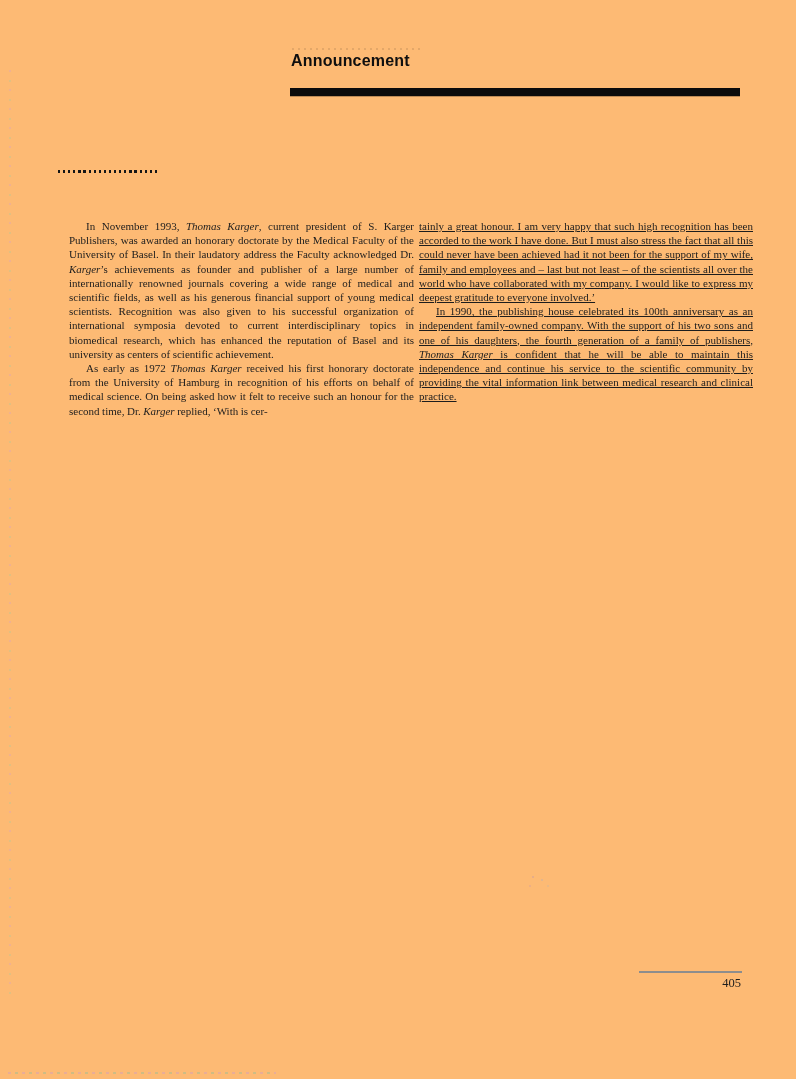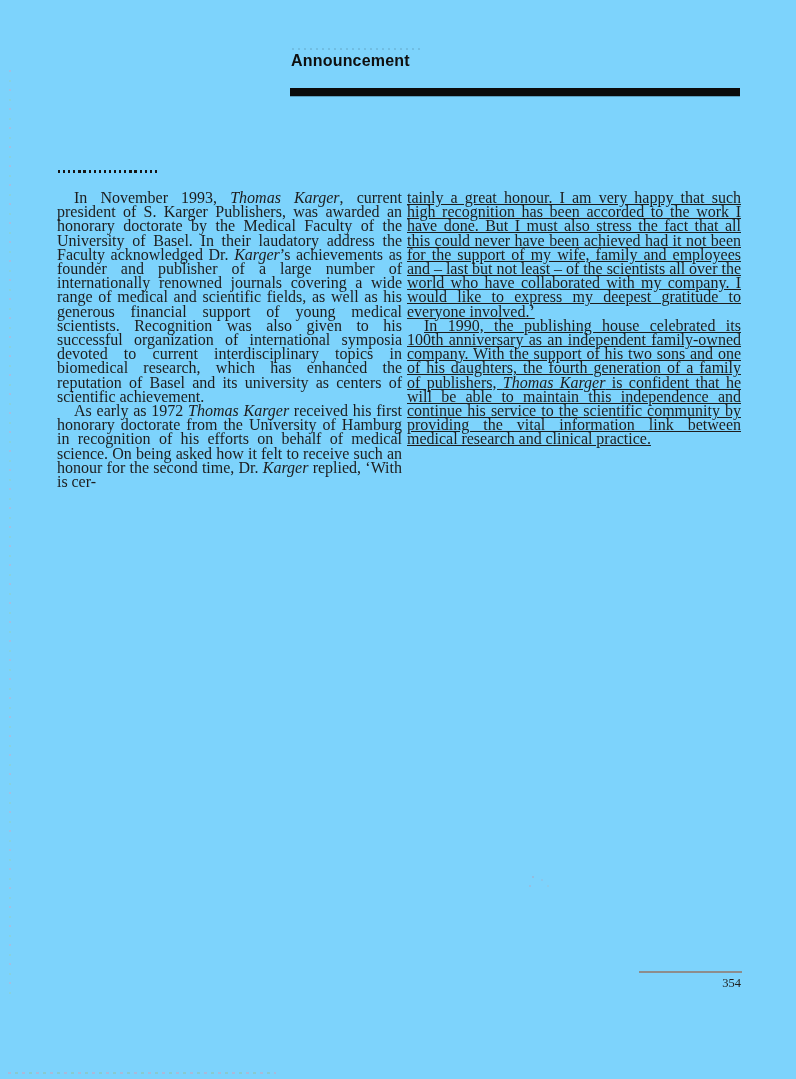--- a/index.html
+++ b/index.html
@@ -4,21 +4,21 @@
 <style>
   html, body { margin:0; padding:0; }
   body {
     width:796px; height:1079px;
     background:#ffffff;
     font-family:"Liberation Serif", serif;
     color:#1d1d1d;
     position:relative;
     overflow:hidden;
   }
-  .page { position:absolute; inset:0; background:#7dd3fc;padding-left:16px; }
+  .page { position:absolute; inset:0; background:#fdba74;padding-left:16px; }
 
   .announcement-header {
     position:absolute; left:291px; top:52px;
     font-family:"Liberation Sans", sans-serif;
     font-weight:bold; font-size:16px; letter-spacing:0.2px;
     color:#0f0f0f;
   }
   .faint-dots-top {
     position:absolute; left:292px; top:48px; width:130px; height:2px;
     background:repeating-linear-gradient(90deg, rgba(0,0,0,0.10) 0 2px, transparent 2px 6px);
@@ -34,25 +34,26 @@
     background:repeating-linear-gradient(90deg, #161616 0 2.2px, transparent 2.2px 5.1px);
   }
   .article-title {
     position:absolute; left:75px; top:177px;
     font-family:"Liberation Sans", sans-serif;
     font-weight:bold; font-size:13.5px; letter-spacing:0.1px;
     color:#0f0f0f;
   }
 
   .col {
-    position:absolute; top:191px;
+    position:absolute; top:219px;
     text-align:justify;
-    font-size:16px; line-height:14.2px;
+    font-size:11px; line-height:14.2px;
     color:#1d1d1d;
     word-spacing:-0.2px;
+    margin-left:12px;
   }
   .col-left  { left:57px;  width:345px; }
   .col-right { left:407px; width:334px;text-decoration:underline; }
   .para { margin:0; }
   .para.indent { text-indent:17px; }
   .ital { font-style:italic; }
 
   .footer-rule {
     position:absolute; left:639px; top:971px; width:103px; height:2px;
     background:#8d8d8d;
@@ -102,19 +103,19 @@
       <p class="para indent"><span>As early as 1972 </span><span class="ital">Thomas Karger</span><span> received his first honorary doctorate from the University of Hamburg in recognition of his efforts on behalf of medical science. On being asked how it felt to receive such an honour for the second time, Dr. </span><span class="ital">Karger</span><span> replied, ‘With is cer-</span></p>
     </div>
 
   <div class="col col-right">
       <p class="para"><span>tainly a great honour. I am very happy that such high recognition has been accorded to the work I have done. But I must also stress the fact that all this could never have been achieved had it not been for the support of my wife, family and employees and – last but not least – of the scientists all over the world who have collaborated with my company. I would like to express my deepest gratitude to everyone involved.’</span></p>
       <p class="para indent"><span>In 1990, the publishing house celebrated its 100th anniversary as an independent family-owned company. With the support of his two sons and one of his daughters, the fourth generation of a family of publishers, </span><span class="ital">Thomas Karger</span><span> is confident that he will be able to maintain this independence and continue his service to the scientific community by providing the vital information link between medical research and clinical practice.</span></p>
     </div>
 
   <div class="footer-rule"></div>
 
-  <div class="page-number">354</div>
+  <div class="page-number">405</div>
 
   <div class="artifact-left-margin"></div>
   <div class="artifact-bottom-dashes"></div>
   <div class="artifact-smudge"></div>
 
 </div>
 
 </body></html>

